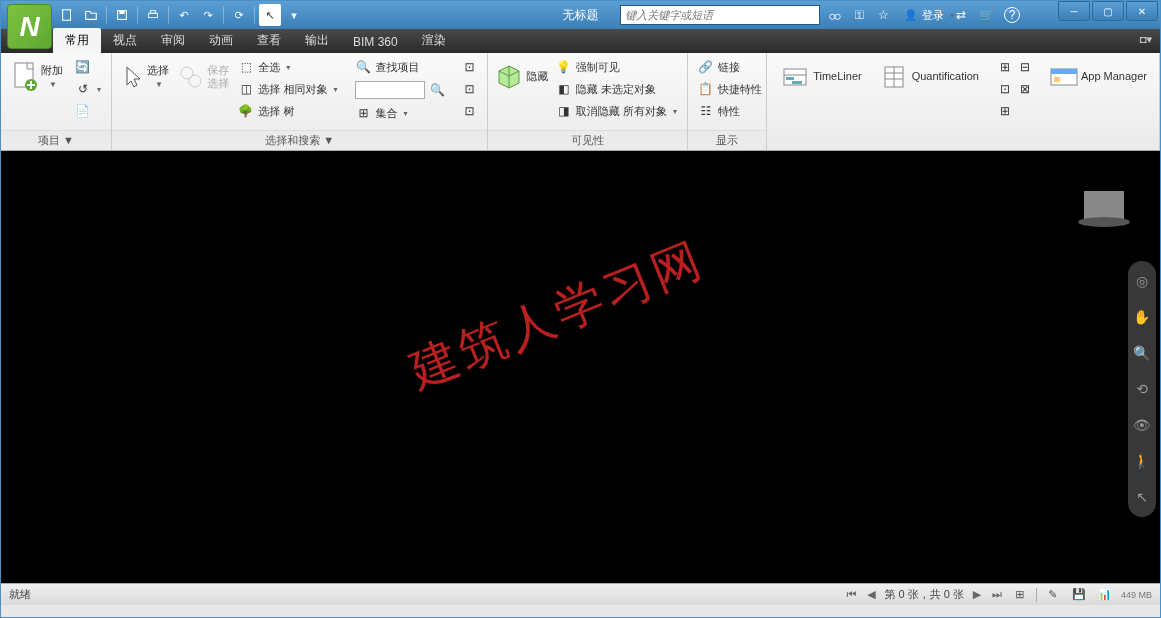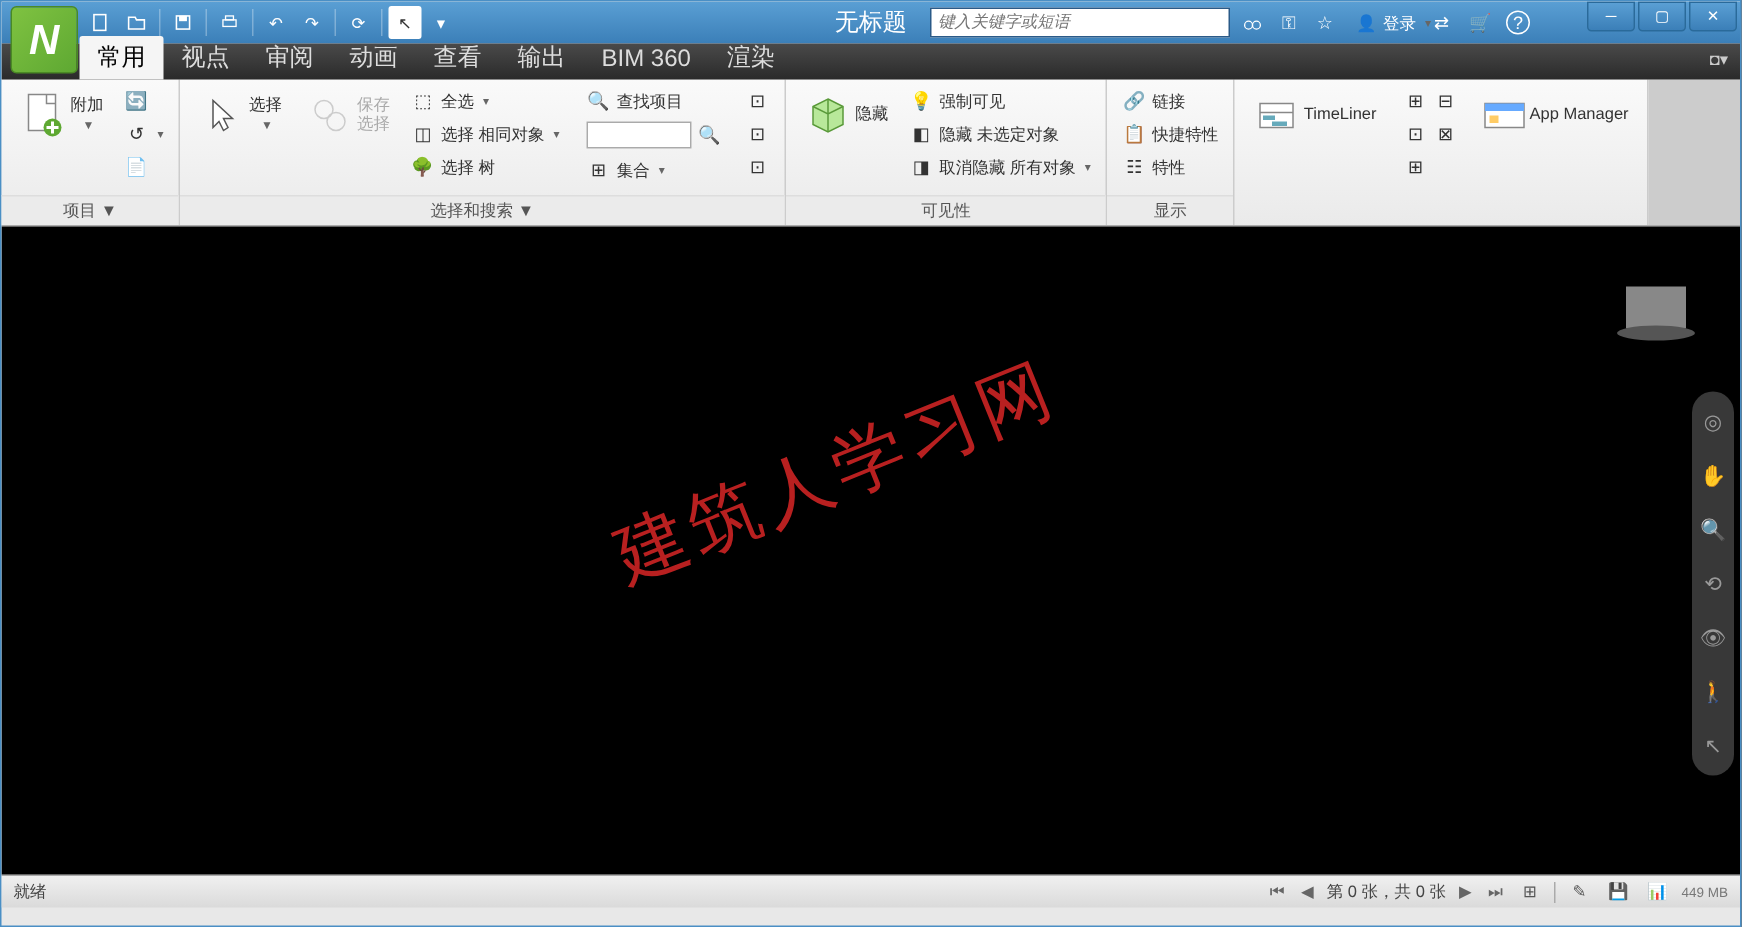--- a/index.html
+++ b/index.html
@@ -5,34 +5,34 @@
 * { margin: 0; padding: 0; box-sizing: border-box; font-family: "Microsoft YaHei", "Segoe UI", sans-serif; }
 body { width: 1161px; height: 618px; background: #e8e8e8; overflow: hidden; border: 1px solid #4a8fc5; }
 
 
 .titlebar { height: 28px; background: linear-gradient(#5a9fd4, #3b7fb8); display: flex; align-items: center; position: relative; }
 .app-icon { width: 45px; height: 45px; background: linear-gradient(135deg, #7fc241, #5ea832); border: 1px solid #4a8a24; border-radius: 4px; display: flex; align-items: center; justify-content: center; margin: 2px 4px; position: absolute; top: 1px; left: 2px; z-index: 10; }
 .app-icon-n { color: #fff; font-size: 28px; font-weight: bold; font-style: italic; }
 .qat { display: flex; margin-left: 55px; gap: 2px; align-items: center; }
 .qat-btn { width: 22px; height: 22px; display: flex; align-items: center; justify-content: center; color: #fff; font-size: 11px; cursor: pointer; }
 .qat-sep { width: 1px; height: 18px; background: rgba(255,255,255,0.3); margin: 0 2px; }
-.title-text { position: absolute; left: 50%; transform: translateX(-50%); color: #fff; font-size: 16px; }
+.title-text { position: absolute; left: 50%; transform: translateX(-50%); color: #fff; font-size: 12px; }
 .search-area { position: absolute; right: 200px; display: flex; align-items: center; gap: 0; }
 .search-input { width: 200px; height: 20px; background: #fff; border: 1px solid #2a5a88; font-size: 11px; color: #888; padding: 0 4px; font-style: italic; }
 .title-icons { display: flex; gap: 6px; margin-left: 6px; }
 .title-icon { width: 18px; height: 18px; color: #fff; font-size: 12px; display: flex; align-items: center; justify-content: center; cursor: pointer; }
 .login-btn { color: #fff; font-size: 11px; padding: 2px 6px; cursor: pointer; display: flex; align-items: center; gap: 4px; }
 .right-icons { position: absolute; right: 140px; display: flex; gap: 8px; align-items: center; }
 .win-controls { position: absolute; right: 0; top: 0; display: flex; }
 .win-btn { width: 32px; height: 20px; background: linear-gradient(#5a9fd4, #3b7fb8); border: 1px solid #2a6a9a; display: flex; align-items: center; justify-content: center; color: #fff; font-size: 10px; cursor: pointer; border-radius: 0 0 3px 3px; margin-right: 2px; }
 .win-btn.close { background: linear-gradient(#5a9fd4, #3b7fb8); }
 
 
 .menu-tabs { height: 24px; background: linear-gradient(#4a4a4a, #2a2a2a); display: flex; align-items: flex-end; padding-left: 52px; position: relative; }
-.tab { padding: 4px 12px; color: #ddd; font-size: 16px; cursor: pointer; text-align: center; }
+.tab { padding: 4px 12px; color: #ddd; font-size: 12px; cursor: pointer; text-align: center; }
 .tab.active { background: #f5f5f5; color: #000; border-radius: 2px 2px 0 0; }
 .tabs-right { position: absolute; right: 8px; top: 4px; color: #ccc; font-size: 11px; }
 
 
 .ribbon { height: 98px; background: linear-gradient(#fafafa, #eaeaea); border-bottom: 1px solid #aaa; display: flex; }
 .panel { border-right: 1px solid #ccc; display: flex; flex-direction: column; min-width: 60px; }
 .panel-body { flex: 1; display: flex; align-items: flex-start; padding: 4px 6px; gap: 4px; }
 .panel-title { text-align: center; font-size: 11px; color: #555; padding: 2px 0; border-top: 1px solid #ddd; background: #ebebeb; }
 .big-btn { display: flex; flex-direction: row; align-items: center; justify-content: center; padding: 4px 6px; cursor: pointer; gap: 2px; min-width: 40px; }
 .big-btn-icon { width: 32px; height: 32px; display: flex; align-items: center; justify-content: center; font-size: 24px; }
@@ -299,20 +299,31 @@
         <div class="big-btn-icon">
             <svg width="30" height="28">
               <rect x="4" y="6" width="22" height="16" fill="#fff" stroke="#888"></rect>
               <line x1="4" y1="12" x2="26" y2="12" stroke="#888"></line>
               <rect x="6" y="14" width="8" height="3" fill="#6ab"></rect>
               <rect x="12" y="18" width="10" height="3" fill="#6ab"></rect>
             </svg>
           </div>
         <div class="big-btn-label">TimeLiner</div>
       </div>
+      <div class="big-btn">
+        <div class="big-btn-icon">
+            <svg width="30" height="28">
+              <rect x="6" y="4" width="18" height="20" fill="#fff" stroke="#888"></rect>
+              <line x1="6" y1="10" x2="24" y2="10" stroke="#888"></line>
+              <line x1="6" y1="16" x2="24" y2="16" stroke="#888"></line>
+              <line x1="15" y1="4" x2="15" y2="24" stroke="#888"></line>
+            </svg>
+          </div>
+        <div class="big-btn-label">Quantification</div>
+      </div>
       <div class="small-btns" style="margin-left:4px">
         <div class="small-btn">
             <span class="small-icon">⊞</span>
             <span class="small-icon">⊟</span>
           </div>
         <div class="small-btn">
             <span class="small-icon">⊡</span>
             <span class="small-icon">⊠</span>
           </div>
         <div class="small-btn">

